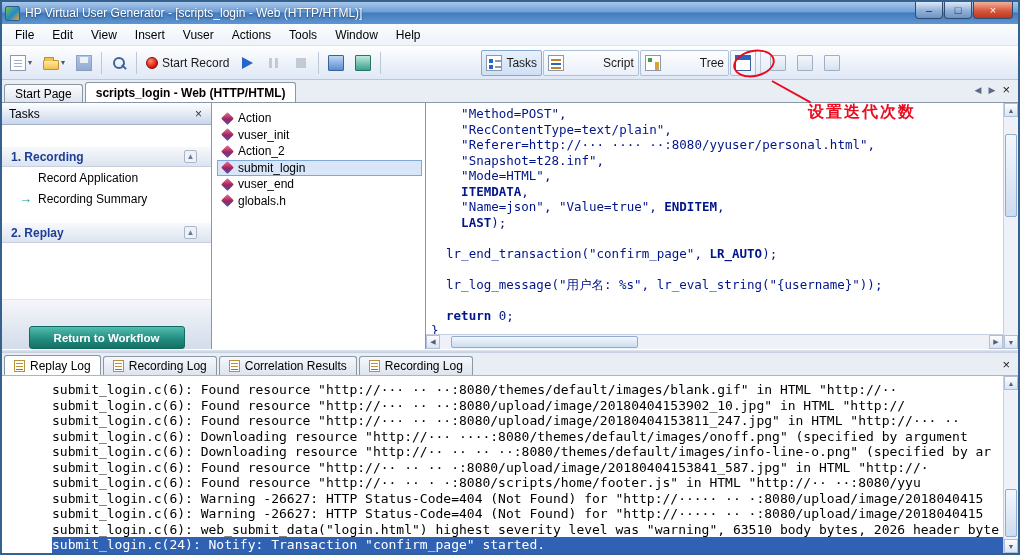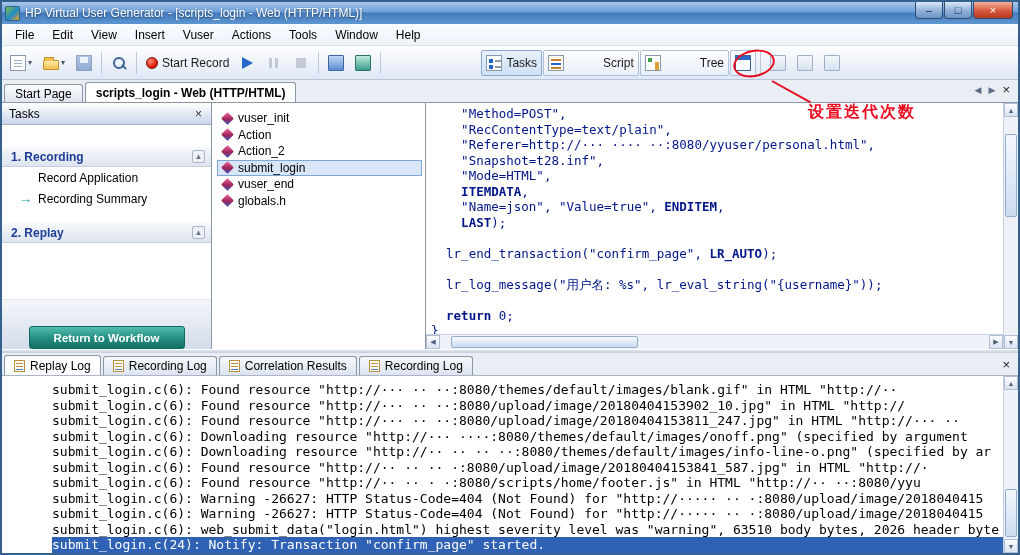--- a/index.html
+++ b/index.html
@@ -69,21 +69,21 @@
   .main{flex:0 0 246px;display:flex;background:#fff;min-height:0;}
   .tasks{flex:0 0 210px;display:flex;flex-direction:column;border-right:1px solid #8a97a8;background:#fff;}
   .tasks-header{flex:0 0 22px;background:linear-gradient(#ffffff,#c9d6ec);border-bottom:1px solid #a5b2c6;display:flex;align-items:center;padding:0 7px;}
   .tasks-title{flex:1;}
   .panel-close{font-size:12px;color:#333;padding:0 2px;}
   .tasks-list{flex:1;background:#fff;overflow:hidden;padding-top:8px;}
   .task-item{height:21px;display:flex;align-items:center;padding-left:36px;position:relative;}
   .task-item.intro{padding-left:32px;margin-bottom:6px;}
   .intro-ic{width:9px;height:9px;border:1px solid #8a97a8;background:linear-gradient(#fff,#cfd8e6);border-radius:50%;margin-right:7px;flex:0 0 9px;}
   .cur-arrow{position:absolute;left:17px;color:#0e9b8d;font-weight:bold;font-size:13px;}
-  .task-section{height:21px;margin-top:13px;background:linear-gradient(#f7f9fc,#dde4ef);border-top:1px solid #fff;border-bottom:1px solid #c6cfdd;display:flex;align-items:center;padding:0 6px 0 9px;color:#1d3d96;font-weight:bold;}
+  .task-section{height:21px;margin-top:13px;background:linear-gradient(#f7f9fc,#dde4ef);border-top:1px solid #fff;border-bottom:1px solid #c6cfdd;display:flex;align-items:center;padding:0 14px 0 9px;color:#1d3d96;font-weight:bold;}
   .task-section .collapse{margin-left:auto;color:#6b7a90;font-size:8px;border:1px solid #aab6c8;background:#eef2f8;width:13px;height:13px;display:flex;align-items:center;justify-content:center;border-radius:2px;}
   .tasks-footer{flex:0 0 50px;background:linear-gradient(#f4f6fa,#d3dcea);border-top:1px solid #e2e8f2;display:flex;align-items:flex-end;justify-content:center;}
   .workflow-btn{margin-top:9px;width:156px;height:23px;border:1px solid #0f6a60;border-radius:3px;background:linear-gradient(#53bdb0,#238d81 55%,#157065);color:#fff;font-weight:bold;font-size:11.5px;font-family:"Liberation Sans",sans-serif;cursor:default;}
 
   .files{flex:0 0 214px;border-right:1px solid #8a97a8;background:#fff;padding:7px 3px 0 5px;}
   .file-item{height:16.5px;display:flex;align-items:center;gap:6px;padding:0 3px;border:1px solid transparent;}
   .file-item.selected{background:#d9e6f8;border-color:#7fa7d9;}
   .file-ic{width:9px;height:9px;background:linear-gradient(135deg,#ef6da4,#a02458 55%,#3b57c4);transform:rotate(45deg);border-radius:1px;flex:0 0 9px;margin-left:2px;}
 
   .editor{flex:1;display:flex;min-width:0;background:#fff;}
@@ -250,25 +250,25 @@
           </div>
         </div>
       <div class="tasks-footer">
         <button class="workflow-btn">Return to Workflow</button>
       </div>
     </div>
 
     <div class="files">
         <div class="file-item">
           <span class="file-ic"></span>
+          <span>Action</span>
+        </div>
+        <div class="file-item">
+          <span class="file-ic"></span>
           <span>vuser_init</span>
-        </div>
-        <div class="file-item">
-          <span class="file-ic"></span>
-          <span>Action</span>
         </div>
         <div class="file-item">
           <span class="file-ic"></span>
           <span>Action_2</span>
         </div>
         <div class="file-item selected">
           <span class="file-ic"></span>
           <span>submit_login</span>
         </div>
         <div class="file-item">

